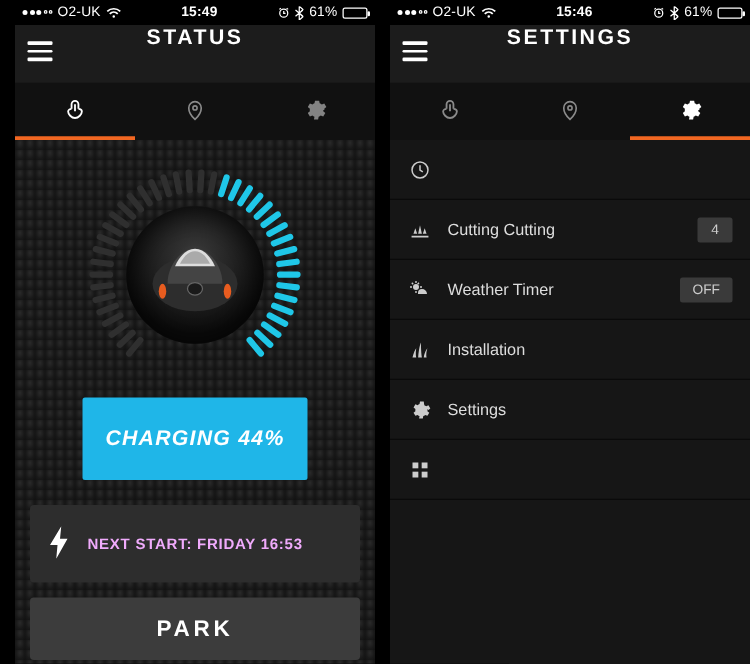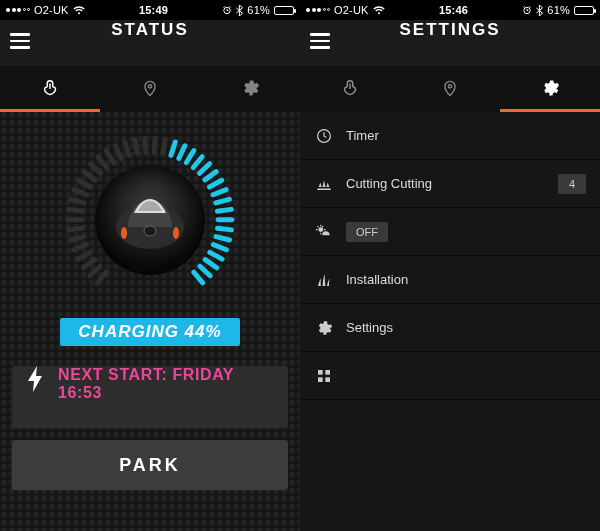--- a/index.html
+++ b/index.html
@@ -1,18 +1,18 @@
 <!DOCTYPE html>
 <html><head>
 <meta charset="utf-8">
 <style>
   * { box-sizing: border-box; margin: 0; padding: 0; }
   html, body { width: 600px; height: 531px; overflow: hidden; background:#000; font-family: -apple-system, Helvetica, Arial, sans-serif; }
   .wrap { display:flex; width:600px; height:531px; }
-  .phone { width:300px; height:531px; background: linear-gradient(#1b1b1b,#161616); display:flex; flex-direction:column; position:relative; }
+  .phone { width:300px; height:531px; background: linear-gradient(#1b1b1b,#161616); display:flex; flex-direction:column; position:relative;margin-left:12px; }
 
   
   .ios-bar { height:20px; display:flex; align-items:center; justify-content:space-between; color:#fff; font-size:11px; padding:0 6px; background:#000; letter-spacing:.2px; }
   .ios-left, .ios-right { display:flex; align-items:center; gap:4px; }
   .dots { display:flex; gap:1.5px; }
   .dot { width:4px; height:4px; border-radius:50%; background:#fff; }
   .dot.off { background:none; border:1px solid #fff; width:3px; height:3px; }
   .sigicon svg, .smallicon svg { display:block; }
   .clock { font-weight:600; }
   .batt { width:20px; height:9px; border:1px solid #fff; border-radius:2px; position:relative; }
@@ -31,22 +31,22 @@
   .tab.active { border-bottom-color:#f26722; }
   .tab svg { display:block; }
   .tab .ico { color:#8a8a8a; }
   .tab.active .ico { color:#fff; }
 
   
   .body { flex:1; position:relative; background: radial-gradient(ellipse at 50% 30%, #2a2a2a 0%, #191919 55%, #111 100%); background-size: 8px 8px, auto; overflow:hidden; }
   .gauge-area { display:flex; flex-direction:column; align-items:center; padding-top:18px; }
   .gauge-wrap { width:180px; height:180px; position:relative; }
   .mower-circle { position:absolute; left:35px; top:35px; width:110px; height:110px; border-radius:50%; background: radial-gradient(circle at 50% 35%, #3a3a3a, #0c0c0c 70%); display:flex; align-items:center; justify-content:center; box-shadow: 0 0 25px rgba(0,0,0,.9) inset; }
-  .status-badge { margin-top:8px; background:#1fb6e8; color:#fff; font-weight:700; font-size:17px; letter-spacing:1px; padding:4px 18px; border-radius:2px; font-style:italic; }
-  .next-start { margin:20px 12px 0; background:#2d2d2d; border-radius:3px; height:62px; display:flex; padding:0 14px; gap:14px; color:#ec4899; font-size:16px; font-weight:600; letter-spacing:.6px; }
+  .status-badge { margin-top:8px; background:#1fb6e8; color:#fff; font-weight:700; font-size:17px; letter-spacing:1px; padding:23px 18px; border-radius:2px; font-style:italic; }
+  .next-start { margin:20px 12px 0; background:#2d2d2d; border-radius:3px; height:62px; display:flex; align-items:center; padding:0 14px; gap:14px; color:#f0abfc; font-size:12px; font-weight:600; letter-spacing:.6px; }
   .park-btn { margin:12px 12px 0; background:#3c3c3c; border-radius:3px; height:50px; display:flex; align-items:center; justify-content:center; color:#fff; font-size:18px; font-weight:700; letter-spacing:3px; }
 
   
   .settings-list { flex:1; display:flex; flex-direction:column; background:#161616; }
   .row { height:48px; display:flex; align-items:center; padding:0 14px; border-bottom:1px solid #0a0a0a; color:#ddd; font-size:13px; gap:12px; }
   .row .label { flex:1; }
   .row .value { background:#3a3a3a; color:#ccc; font-size:11px; padding:4px 10px; border-radius:2px; min-width:28px; text-align:center; }
   .row .ico { width:20px; display:flex; justify-content:center; color:#ccc; }
 </style>
 </head>
@@ -276,39 +276,39 @@
     </div>
 
     <div class="settings-list" id="settings-rows">
         <div class="row">
           <span class="ico">
             <svg width="18" height="18" viewBox="0 0 24 24" fill="none">
               <circle cx="12" cy="12" r="8.5" stroke="currentColor" stroke-width="1.6"></circle>
               <path d="M12 7v5l3 2" stroke="currentColor" stroke-width="1.6"></path>
             </svg>
           </span>
-          <span class="label">Timer</span>
         </div>
         <div class="row">
           <span class="ico">
             <svg width="18" height="18" viewBox="0 0 24 24" fill="currentColor">
               <path d="M3 18h18v2H3zM5 16l2-6 2 6zM10 16l2-9 2 9zM15 16l2-6 2 6z"></path>
             </svg>
           </span>
           <span class="label">Cutting Cutting</span>
           <span class="value">4</span>
         </div>
         <div class="row">
           <span class="ico">
             <svg width="20" height="16" viewBox="0 0 24 20" fill="currentColor">
               <circle cx="8" cy="7" r="3"></circle>
               <path d="M8 1v2M8 11v2M2 7h2M12 7h2M3.8 2.8l1.4 1.4M11 2.8l-1.4 1.4" stroke="currentColor" stroke-width="1.4"></path>
               <path d="M10 13a4 4 0 014-4 5 5 0 015 5H10z"></path>
             </svg>
           </span>
+          <span class="label">Weather Timer</span>
           <span class="value">OFF</span>
         </div>
         <div class="row">
           <span class="ico">
             <svg width="18" height="18" viewBox="0 0 24 24" fill="currentColor">
               <path d="M4 20c2-8 4-10 4-10s-1 6 0 10M10 20c1-12 3-16 3-16s0 10 1 16M16 20c1-7 4-10 4-10s-2 5-1 10"></path>
             </svg>
           </span>
           <span class="label">Installation</span>
         </div>

